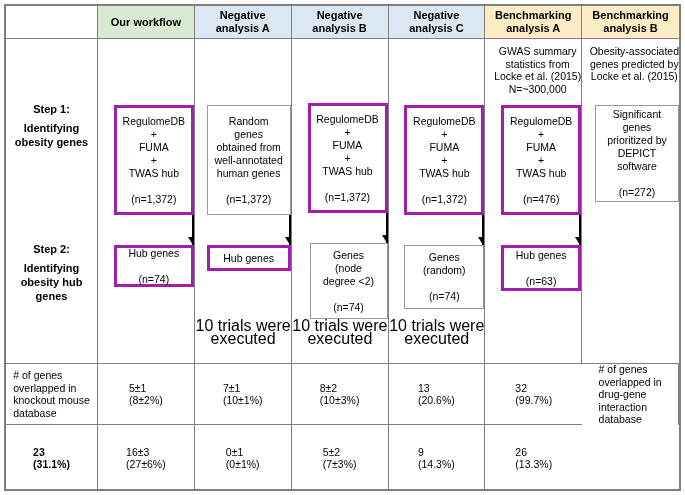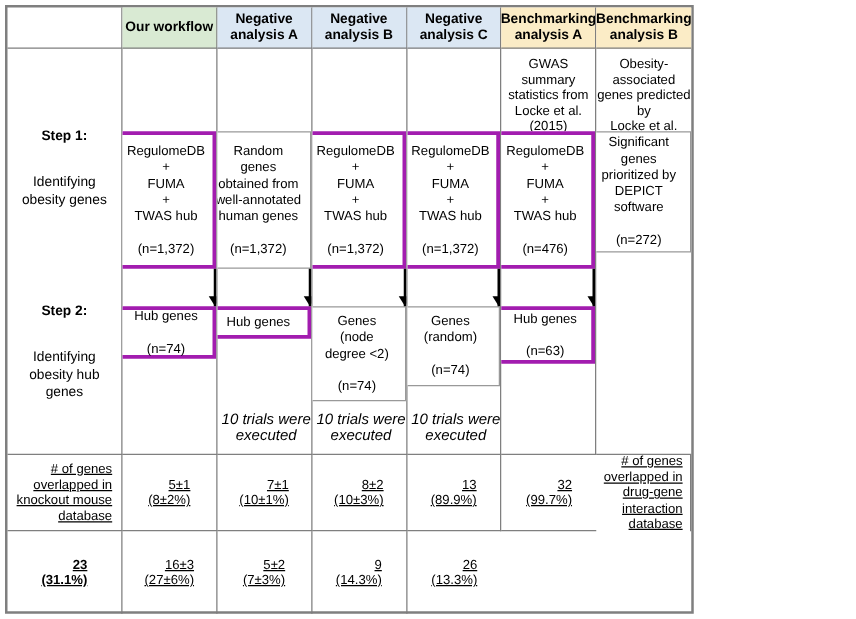--- a/index.html
+++ b/index.html
@@ -1,18 +1,18 @@
 <!DOCTYPE html>
 <html><head>
 <meta charset="utf-8">
 <style>
   html,body{margin:0;padding:0;background:#fff;}
   body{width:685px;height:495px;font-family:"Liberation Sans",sans-serif;color:#000;position:relative;}
   .table{
-    position:absolute;left:4px;top:4px;width:551px;height:487px;
+    position:absolute;left:4px;top:4px;width:677px;height:487px;
     border:2px solid #7f7f7f;box-sizing:border-box;
     display:grid;
     grid-template-columns:92px repeat(6,1fr);
     grid-template-rows:33px 325px 61px 66px;
     background:#fff;
   }
   .cell{border-right:1px solid #7f7f7f;border-bottom:1px solid #7f7f7f;box-sizing:border-box;overflow:hidden;}
   .col-last{border-right:none;}
   .row-last{border-bottom:none;}
   .hdr{display:flex;align-items:center;justify-content:center;text-align:center;
@@ -22,27 +22,27 @@
         font-size:10.5px;line-height:12.5px;text-align:center;white-space:pre-line;box-sizing:border-box;}
   .sbox{white-space:pre-line;text-align:center;display:flex;align-items:center;justify-content:center;
         font-size:10.5px;line-height:13px;box-sizing:border-box;background:#fff;flex-shrink:0;}
   .thick{border:3px solid #a21caf;}
   .thin{border:1px solid #999;}
   .h110{height:110px}.h97{height:97px}.h76{height:76px}.h64{height:64px}.h46{height:46px}.h42{height:42px}.h26{height:26px}
   .w80{width:80px}.w84{width:84px}.w78{width:78px}
   .arrow{width:2px;height:30px;background:#000;position:relative;flex-shrink:0;}
   .arrow .ah{position:absolute;bottom:0;left:-4px;width:0;height:0;
              border-left:5px solid transparent;border-right:5px solid transparent;border-top:8px solid #000;}
-  .trials{margin-top:auto;margin-bottom:8px;font-size:12px;line-height:13px;text-align:center;white-space:pre-line;font-style:italic;}
+  .trials{margin-top:auto;margin-bottom:18px;font-size:16px;line-height:13px;text-align:center;white-space:pre-line;}
   .step-block{position:absolute;left:0;right:0;text-align:center;}
   .step1{top:64px}.step2{top:204px}
   .step-title{font-weight:bold;font-size:11px;}
-  .step-desc{margin-top:24px;font-size:11px;line-height:14px;white-space:pre-line;}
-  .rlabel,.rval{display:flex;align-items:center;justify-content:center;text-align:right;
-                font-size:10.5px;line-height:12.5px;white-space:pre-line;text-decoration:underline;}
+  .step-desc{margin-top:6px;font-size:11px;line-height:14px;white-space:pre-line;font-weight:bold;}
+  .rlabel,.rval{display:flex;align-items:center;justify-content:center;text-align:left;
+                font-size:10.5px;line-height:12.5px;white-space:pre-line;}
   .bold{font-weight:bold;}
 </style>
 </head>
 <body>
 
 <div class="table">
 
   <div class="cell hdr"></div>
   <div class="cell hdr" style="background: rgb(217, 234, 211);">Our workflow</div>
   <div class="cell hdr" style="background: rgb(219, 231, 243);">Negative
@@ -182,33 +182,35 @@
 overlapped in
 knockout mouse
 database</div>
   <div class="cell rval">5±1
 (8±2%)</div>
   <div class="cell rval">7±1
 (10±1%)</div>
   <div class="cell rval">8±2
 (10±3%)</div>
   <div class="cell rval">13
-(89.9%)</div>
+(20.6%)</div>
   <div class="cell rval col-last">32
 (99.7%)</div>
 
   <div class="cell rlabel row-last"># of genes
 overlapped in
 drug-gene
 interaction
 database</div>
   <div class="cell rval bold row-last">23
 (31.1%)</div>
   <div class="cell rval row-last">16±3
 (27±6%)</div>
+  <div class="cell rval row-last">0±1
+(0±1%)</div>
   <div class="cell rval row-last">5±2
 (7±3%)</div>
   <div class="cell rval row-last">9
 (14.3%)</div>
   <div class="cell rval col-last row-last">26
 (13.3%)</div>
 
 </div>
 
 </body></html>

